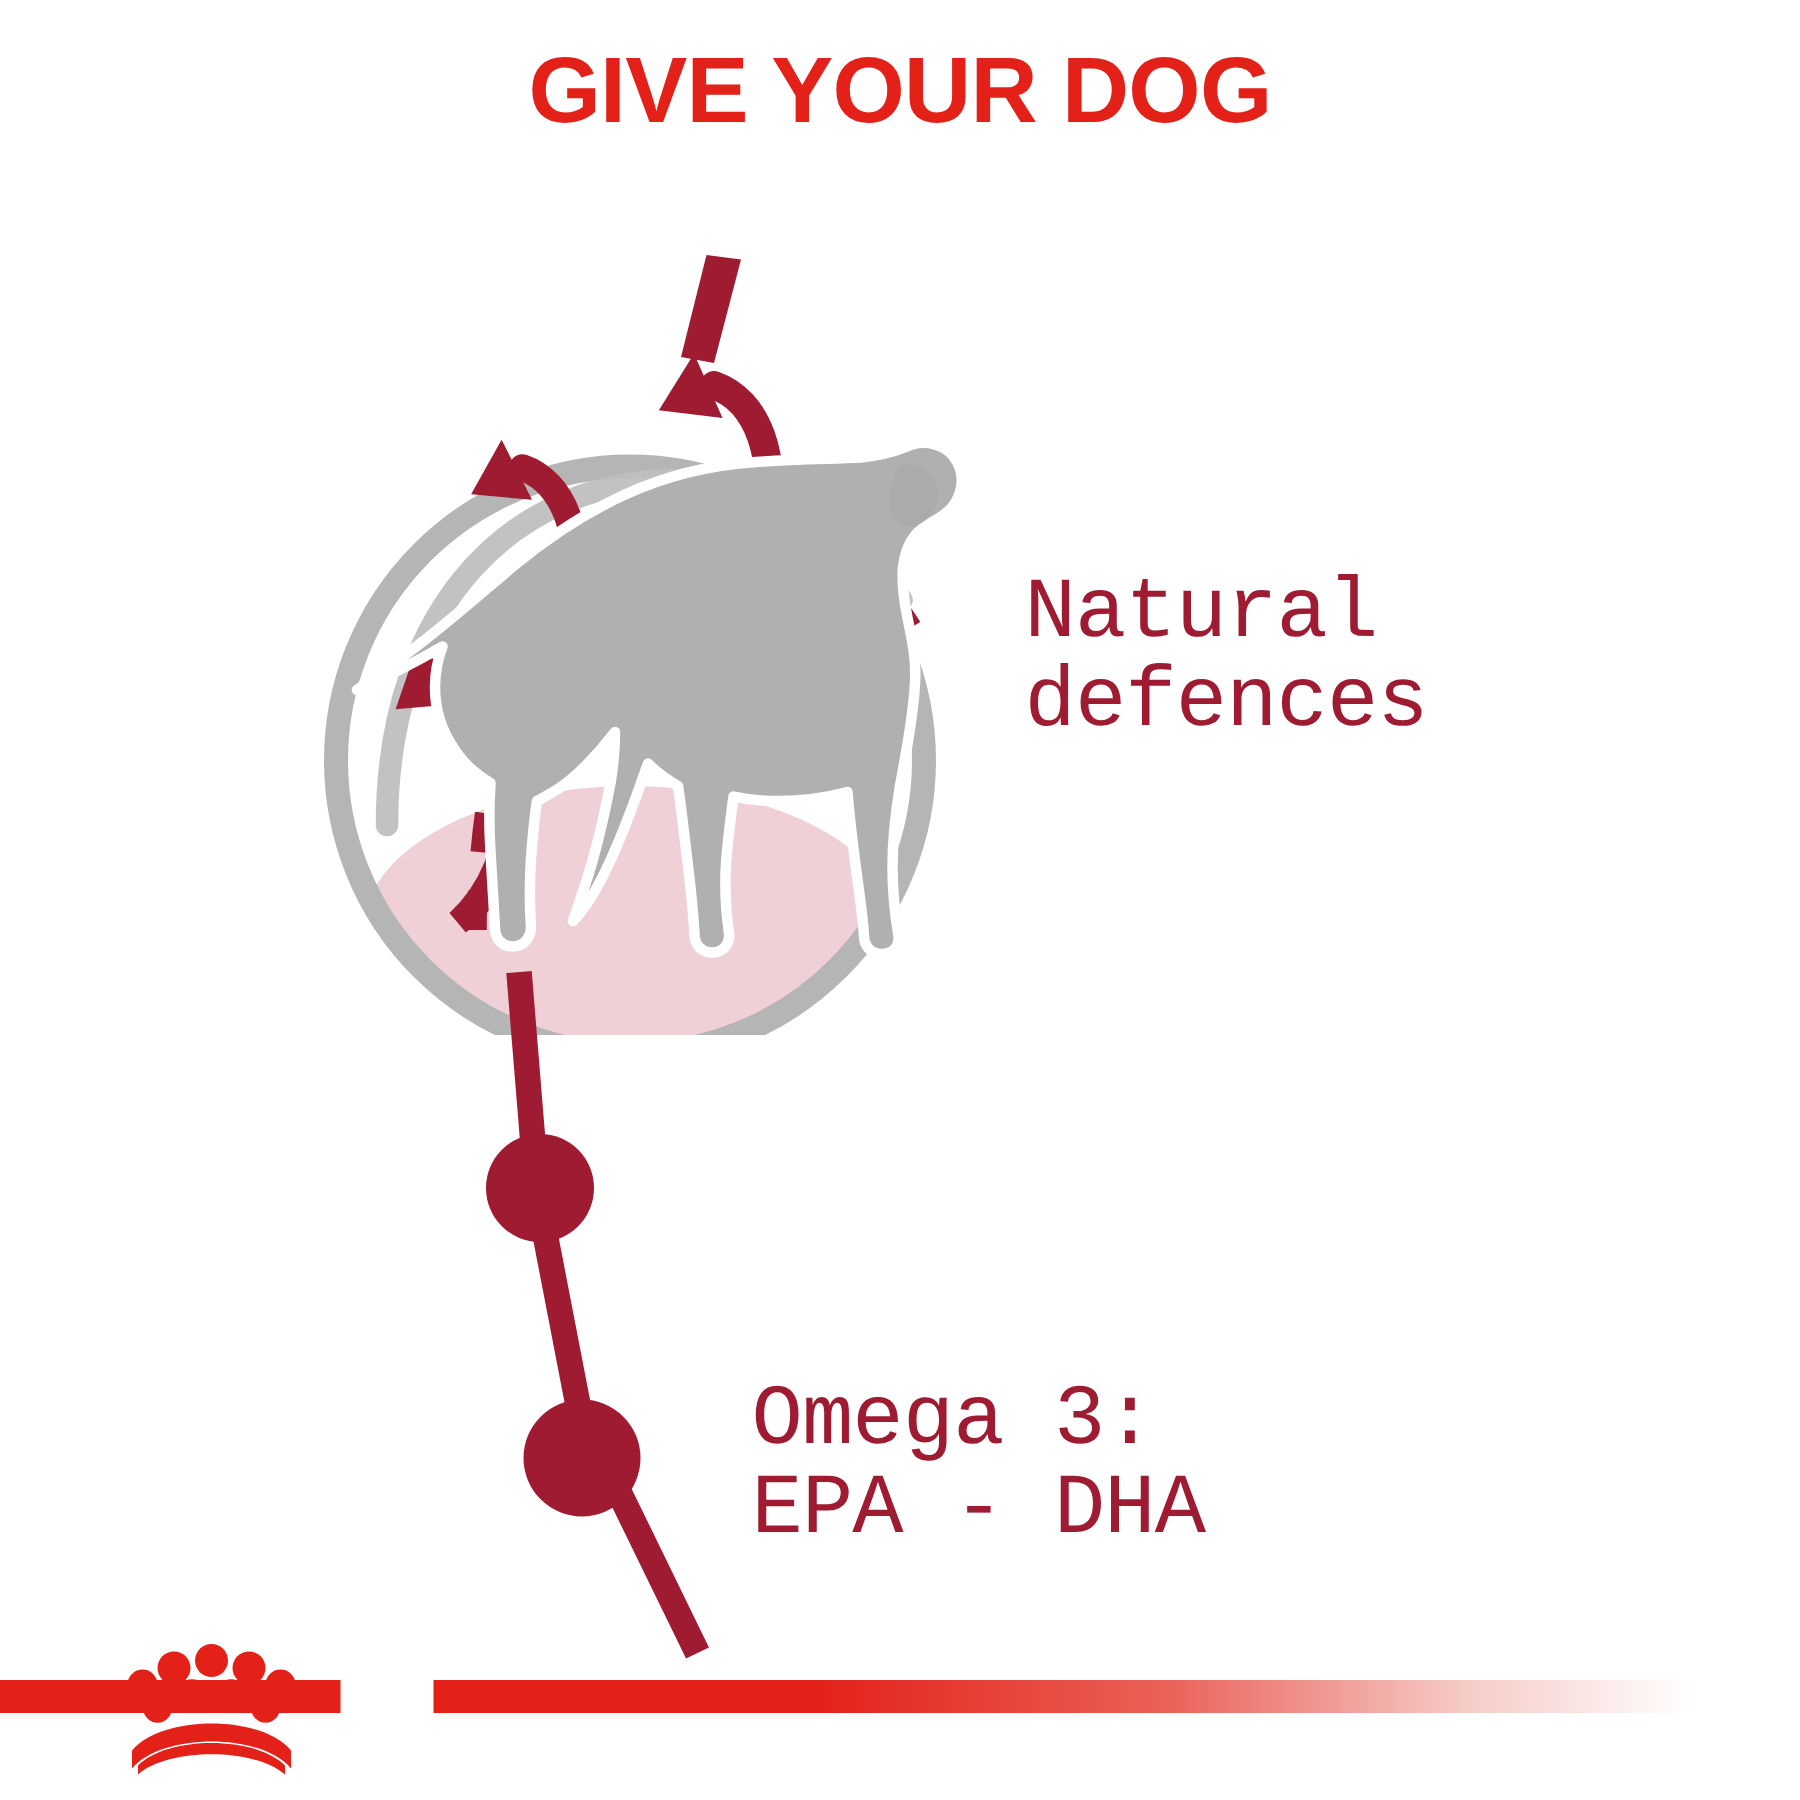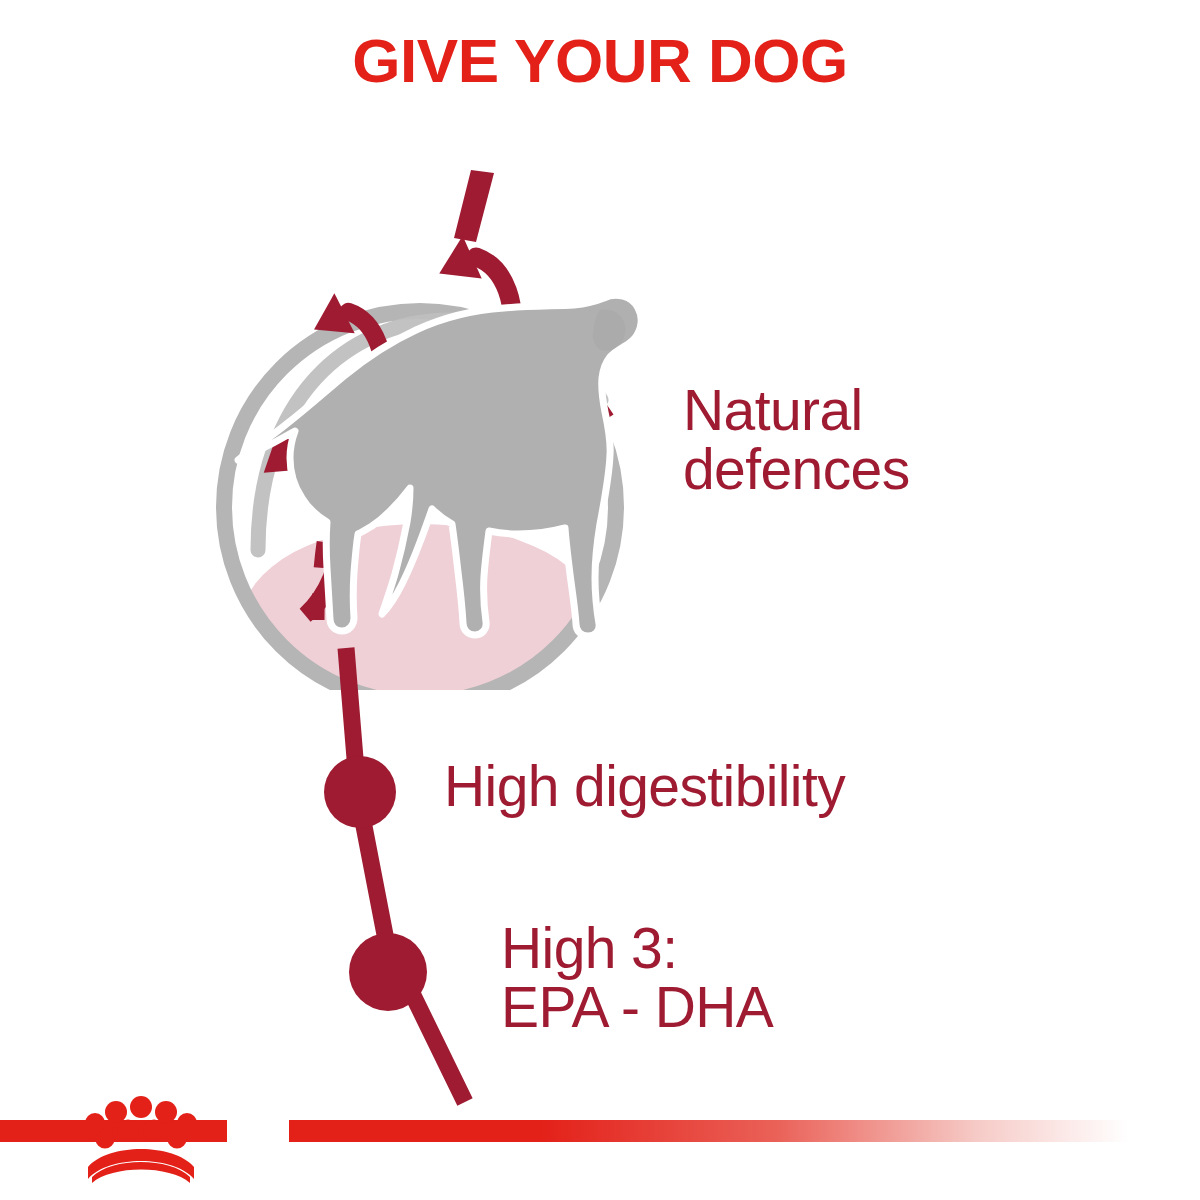--- a/index.html
+++ b/index.html
@@ -54,21 +54,21 @@
     left: 280px;
     top: 640px;
     width: 280px;
     height: 470px;
   }
 
   
   .benefit-label {
     position: absolute;
     color: #9E1B32;
-    font-family: Liberation Sans, sans-serif;
+    font-family: Liberation Mono, monospace;
     font-weight: 400;
     font-size: 57px;
     line-height: 1.04;
     letter-spacing: -0.6px;
     white-space: pre-line;
   }
   .benefit-1 { left: 683px; top: 381px; }
   .benefit-2 { left: 444px; top: 757px; }
   .benefit-3 { left: 501px; top: 919px; }
 
@@ -228,23 +228,22 @@
     <svg width="280" height="470" viewBox="0 0 280 470" xmlns="http://www.w3.org/2000/svg">
       <path d="M 66 8 L 78 155 L 106 300 L 185 462" fill="none" stroke="#9E1B32" stroke-width="17" stroke-linejoin="round"></path>
       <circle cx="80" cy="152" r="36" fill="#9E1B32"></circle>
       <circle cx="108" cy="332" r="39" fill="#9E1B32"></circle>
     </svg>
   </div>
 
   <div class="benefit-label benefit-1">Natural
 defences</div>
 
-  <div class="benefit-label benefit-2">High digestibility</div>
-
-  <div class="benefit-label benefit-3">High 3:
+
+  <div class="benefit-label benefit-3">Omega 3:
 EPA - DHA</div>
 
   <div class="footer">
     <div class="bar-left"></div>
     <div class="bar-right"></div>
 
     <div class="crown">
       <svg width="130" height="100" viewBox="0 0 130 100" xmlns="http://www.w3.org/2000/svg">
         <g fill="#E32119">
 

